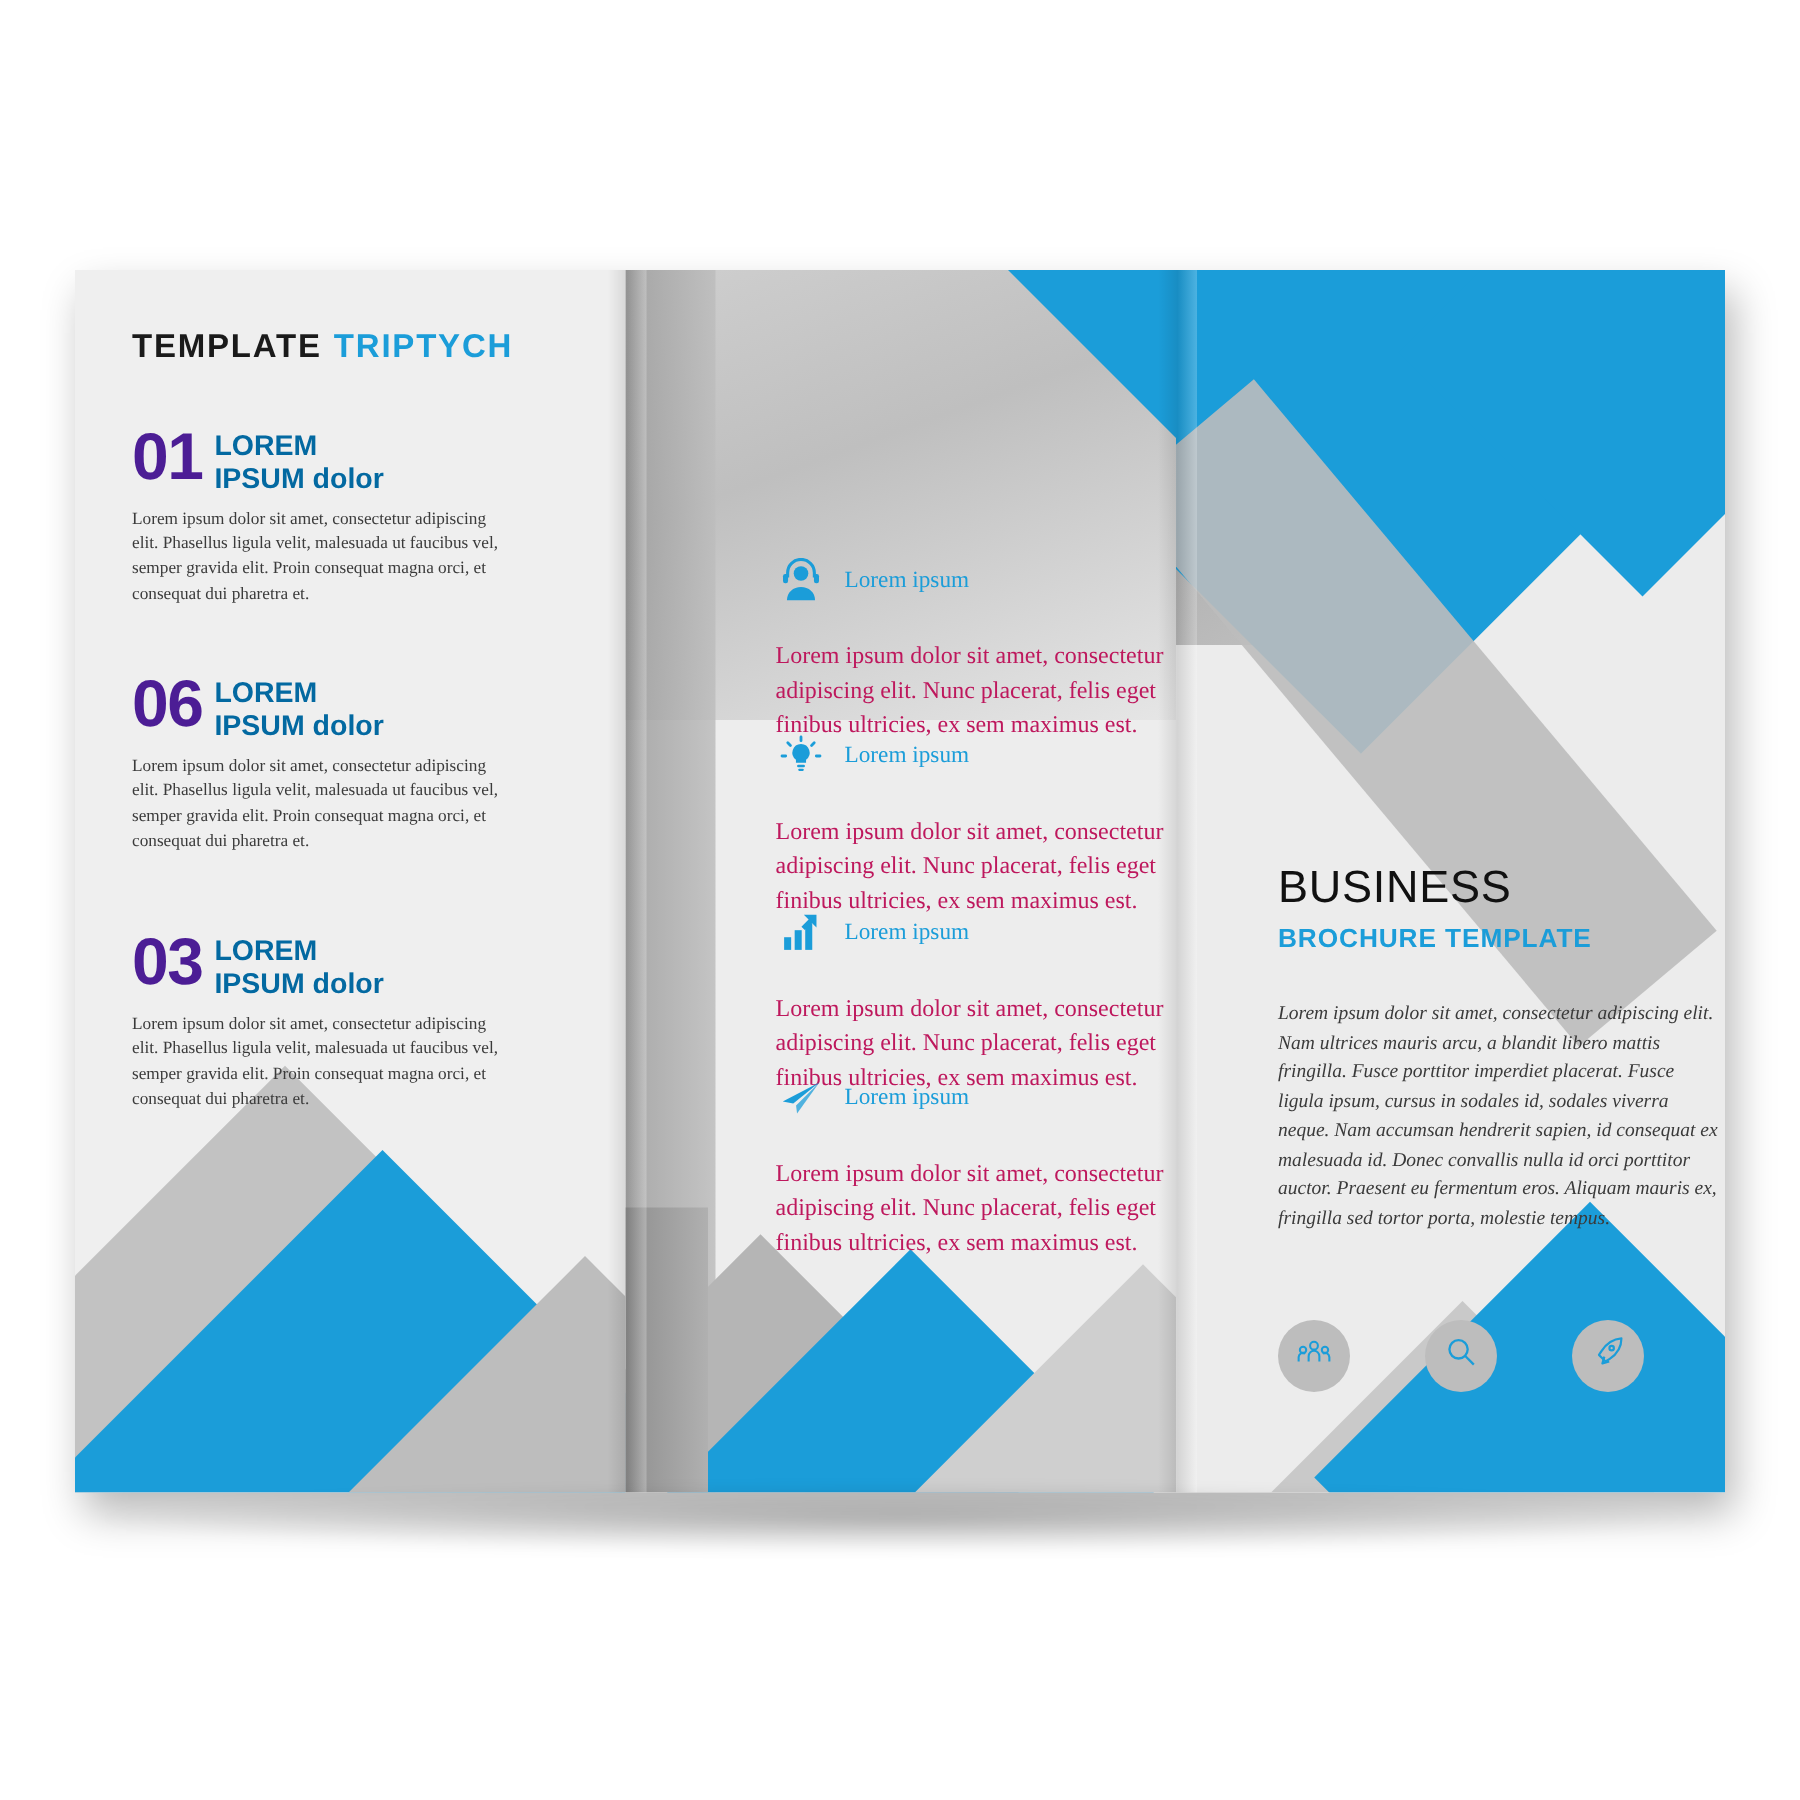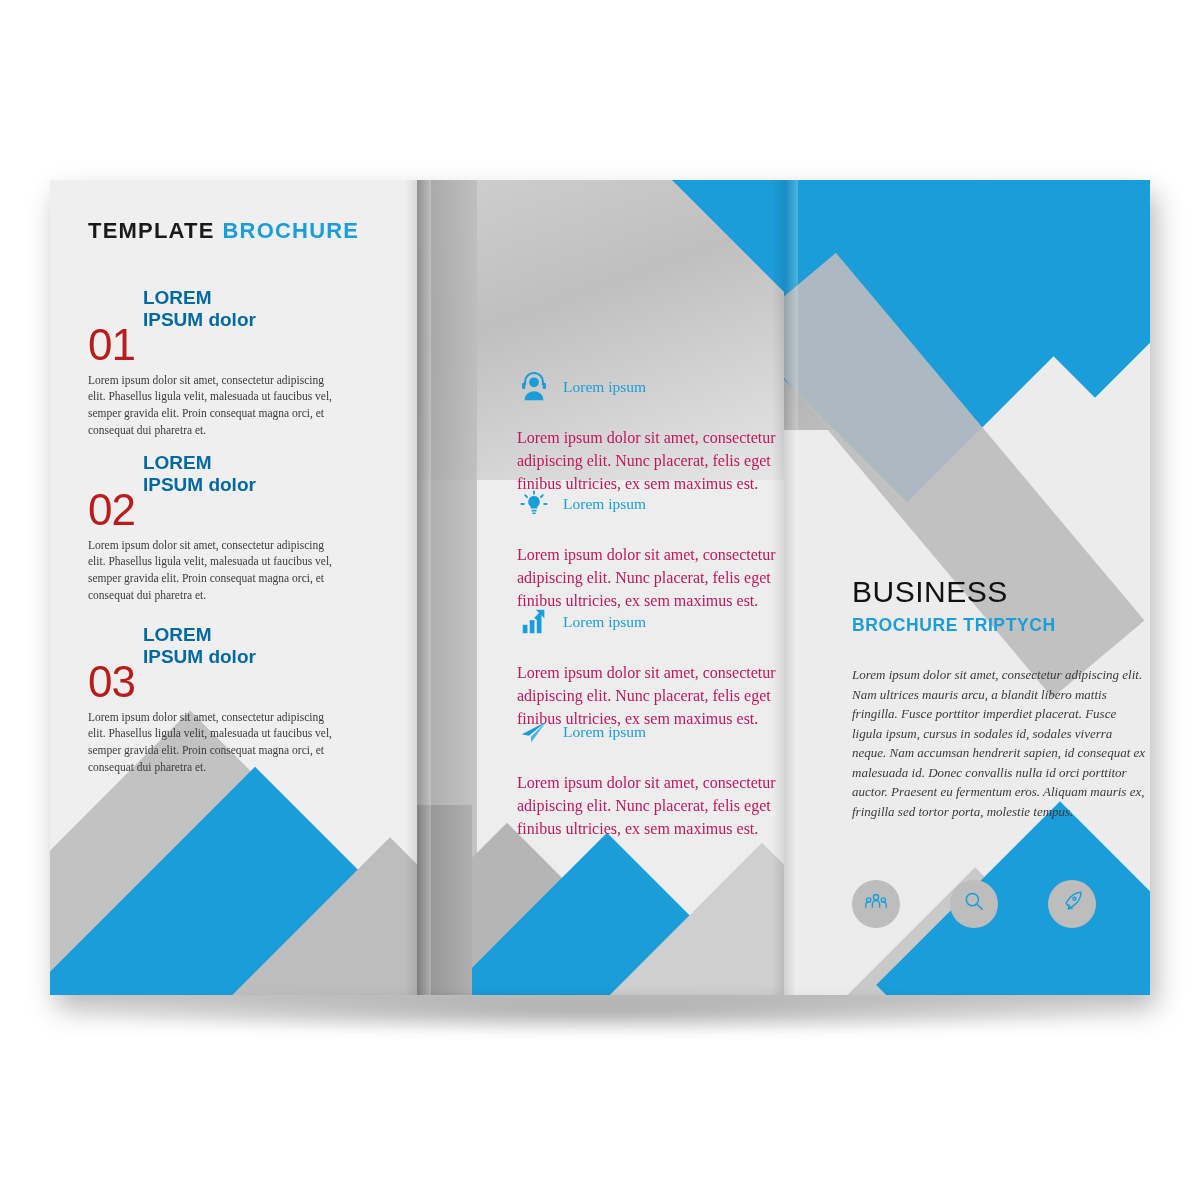--- a/index.html
+++ b/index.html
@@ -165,25 +165,24 @@
   .brand .b2 { color: #1b9dd9; margin-left: 8px; }
 
   .numblock { left: 38px; width: 290px; }
   .numblock.n1 { top: 105px; }
   .numblock.n2 { top: 270px; }
   .numblock.n3 { top: 442px; }
 
   .numrow { display: flex; align-items: flex-start; }
   .num {
     font-size: 44px;
-    font-weight: normal;
-    color: #b91c1c;
+    font-weight: bold;
+    color: #4c1d95;
     line-height: 0.9;
     letter-spacing: -1px;
-    margin-top: 40px;
   }
   .numttl {
     margin-left: 8px;
     font-size: 19px;
     font-weight: bold;
     color: #0369a1;
     line-height: 1.15;
     padding-top: 2px;
   }
   .numttl .soft { font-weight: bold; }
@@ -279,37 +278,37 @@
   <div class="ground-shadow"></div>
 
   <div class="brochure">
 
     <div class="panel panel-left">
       <div class="shape mtn-grey"></div>
       <div class="shape mtn-blue"></div>
       <div class="shape mtn-grey-sm"></div>
 
       <div class="content brand">
-        <span class="b1">TEMPLATE</span><span class="b2">BROCHURE</span>
+        <span class="b1">TEMPLATE</span><span class="b2">TRIPTYCH</span>
       </div>
 
       <div class="content numblock n1">
         <div class="numrow">
           <div class="num">01</div>
           <div class="numttl">
             <div>LOREM</div>
             <div class="soft">IPSUM dolor</div>
           </div>
         </div>
         <div class="numbody">Lorem ipsum dolor sit amet, consectetur adipiscing elit. Phasellus ligula velit, malesuada ut faucibus vel, semper gravida elit. Proin consequat magna orci, et consequat dui pharetra et.</div>
       </div>
 
       <div class="content numblock n2">
         <div class="numrow">
-          <div class="num">02</div>
+          <div class="num">06</div>
           <div class="numttl">
             <div>LOREM</div>
             <div class="soft">IPSUM dolor</div>
           </div>
         </div>
         <div class="numbody">Lorem ipsum dolor sit amet, consectetur adipiscing elit. Phasellus ligula velit, malesuada ut faucibus vel, semper gravida elit. Proin consequat magna orci, et consequat dui pharetra et.</div>
       </div>
 
       <div class="content numblock n3">
         <div class="numrow">
@@ -396,21 +395,21 @@
     <div class="panel panel-right">
       <div class="shape r-grey-block"></div>
       <div class="shape r-blue-big"></div>
       <div class="shape r-blue-corner"></div>
       <div class="shape r-grey-diag2"></div>
       <div class="shape r-grey-bottom"></div>
       <div class="shape r-blue-bottom"></div>
 
       <div class="rcontent r-title">
         <h1>BUSINESS</h1>
-        <h2>BROCHURE TRIPTYCH</h2>
+        <h2>BROCHURE TEMPLATE</h2>
       </div>
 
       <div class="rcontent r-body">Lorem ipsum dolor sit amet, consectetur adipiscing elit. Nam ultrices mauris arcu, a blandit libero mattis fringilla. Fusce porttitor imperdiet placerat. Fusce ligula ipsum, cursus in sodales id, sodales viverra neque. Nam accumsan hendrerit sapien, id consequat ex malesuada id. Donec convallis nulla id orci porttitor auctor. Praesent eu fermentum eros. Aliquam mauris ex, fringilla sed tortor porta, molestie tempus.</div>
 
       <div class="rcontent r-icons">
         <span class="circ">
           <span>
             <svg width="26" height="26" viewBox="0 0 32 32" fill="none" stroke="currentColor" stroke-width="1.7">
               <circle cx="16" cy="10" r="3.2"></circle>
               <path d="M11.6 23v-4.4a4.4 4.4 0 0 1 8.8 0V23"></path>

